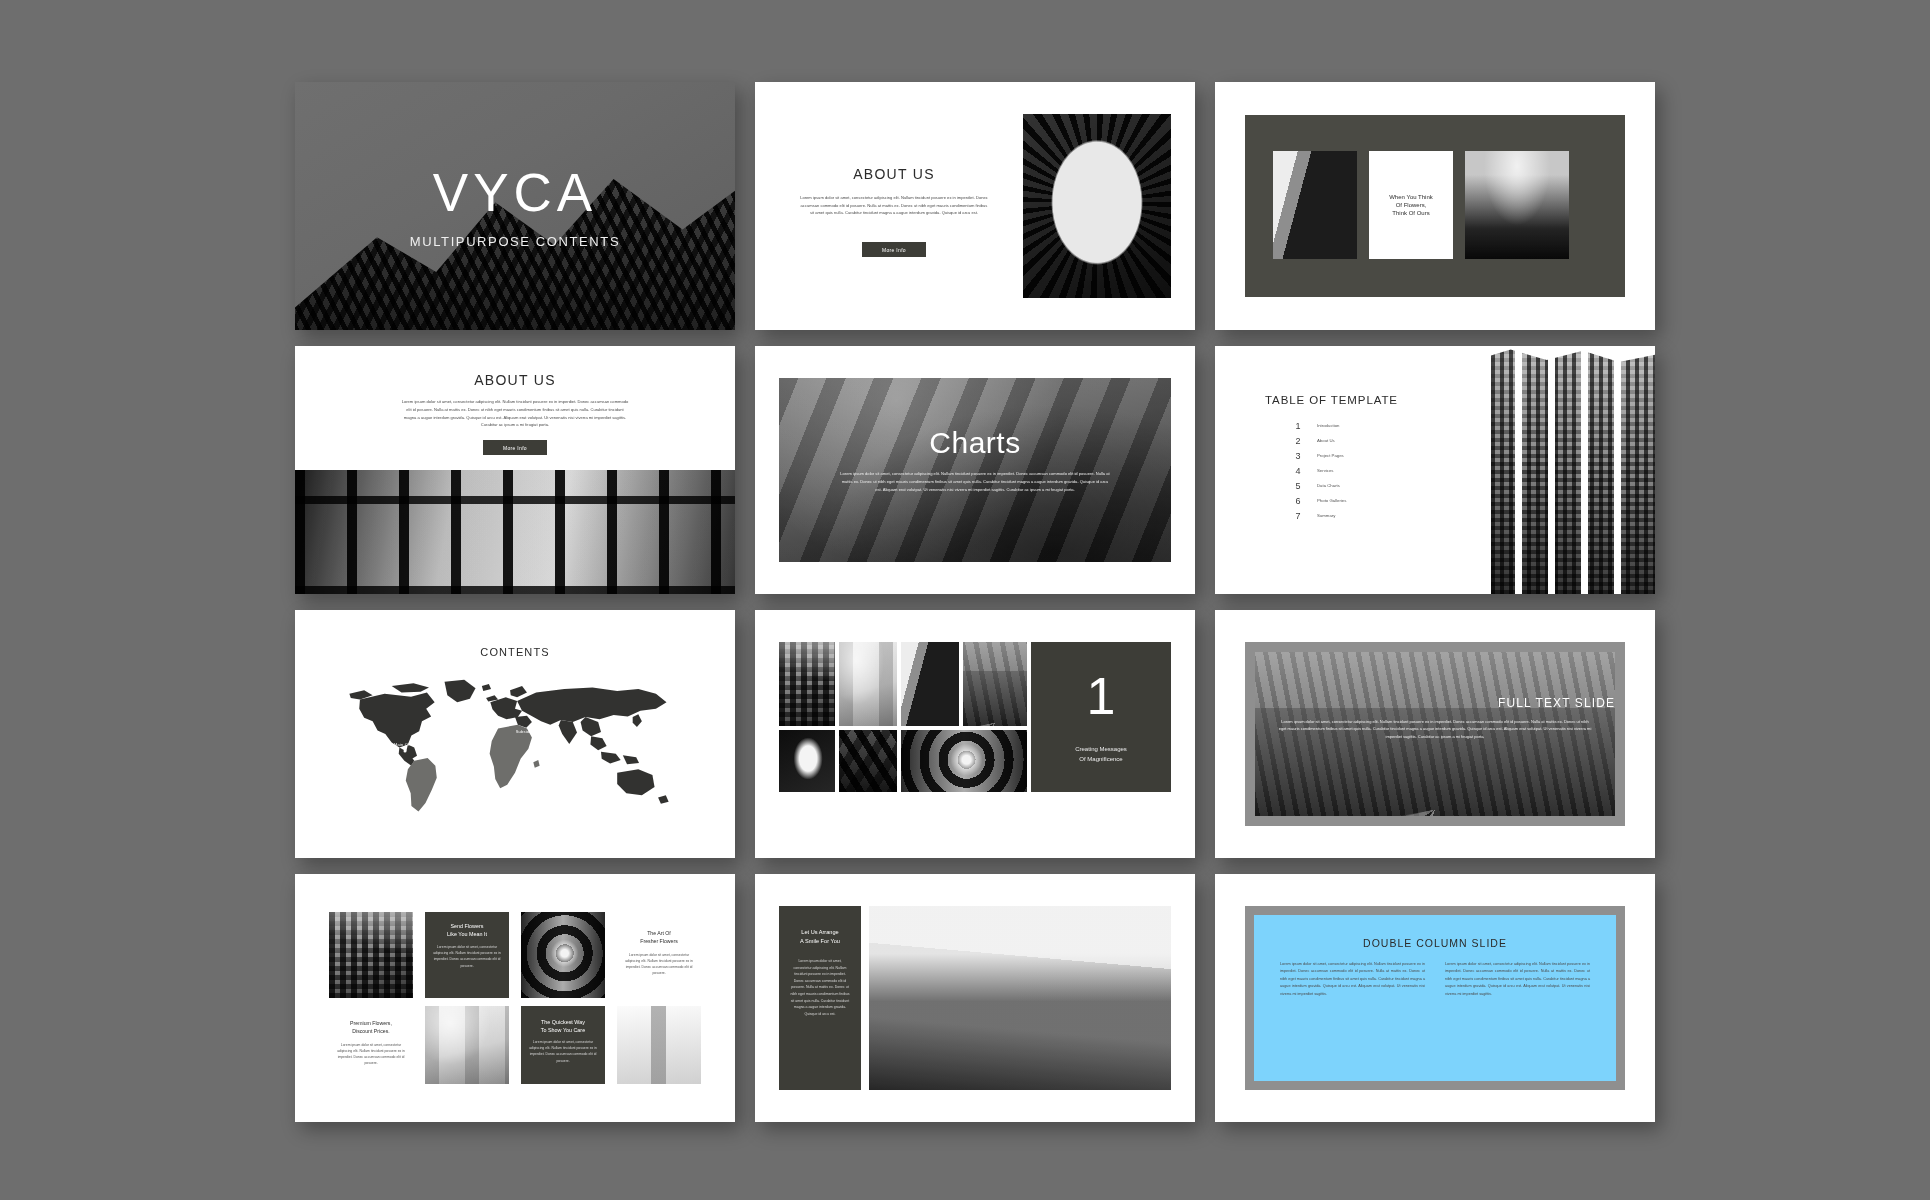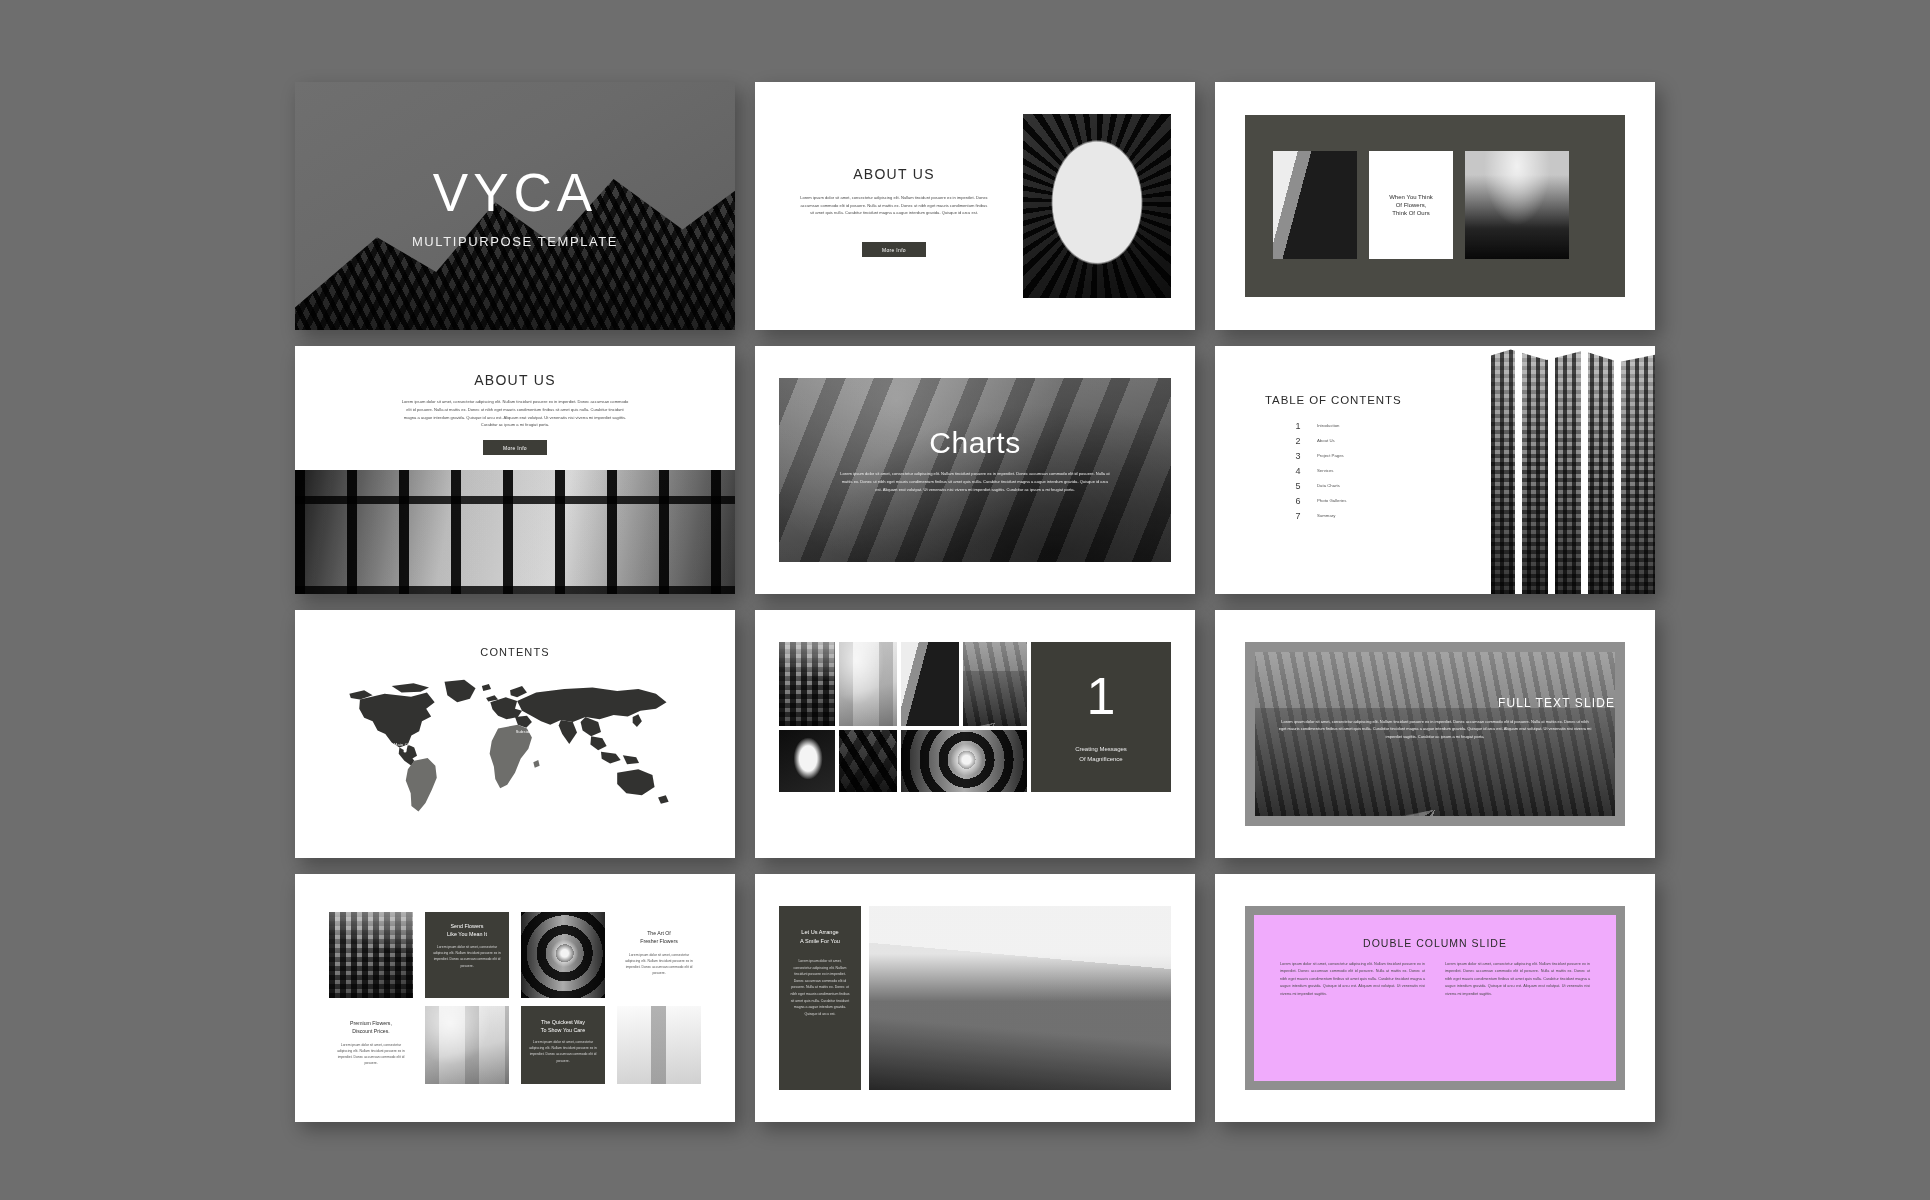--- a/index.html
+++ b/index.html
@@ -187,21 +187,21 @@
     <div style="position:absolute; left:-6%; bottom:0; width:112%; height:78%;
                 clip-path: polygon(0% 100%, 22% 52%, 34% 70%, 46% 34%, 58% 56%, 70% 22%, 84% 48%, 100% 18%, 100% 100%);
                 background:
                   repeating-linear-gradient(63deg, rgba(5,5,5,.88) 0 5px, rgba(150,150,150,.30) 5px 11px),
                   repeating-linear-gradient(-63deg, rgba(10,10,10,.72) 0 6px, rgba(175,175,175,.22) 6px 13px),
                   linear-gradient(180deg,#4b4b4b,#232323);
                 background-blend-mode: multiply, overlay, normal;"></div>
     <div style="position:absolute; left:0; right:0; top:84px; text-align:center; color:#fff;
                 font-size:53px; font-weight:300; letter-spacing:5px; line-height:1;">VYCA</div>
     <div style="position:absolute; left:0; right:0; top:152px; text-align:center; color:#f0f0f0;
-                font-size:13px; font-weight:400; letter-spacing:1.6px;">MULTIPURPOSE  TEMPLATE</div>
+                font-size:13px; font-weight:400; letter-spacing:1.6px;">MULTIPURPOSE  CONTENTS</div>
   </div>
 
   <div class="slide" style="left:755px; top:82px; width:440px; height:248px;">
     <div class="ph ph-oculus" style="position:absolute; right:24px; top:32px; width:148px; height:184px;"></div>
     <div style="position:absolute; left:44px; top:84px; width:190px; text-align:center;
                 font-size:14px; font-weight:400; letter-spacing:1.3px; color:#2b2b2b;">ABOUT US</div>
     <div class="lorem" style="position:absolute; left:44px; top:112px; width:190px; text-align:center;
                 font-size:4.1px; line-height:1.85;">Lorem ipsum dolor sit amet, consectetur adipiscing elit. Nullam tincidunt posuere ex in imperdiet. Donec accumsan commodo elit id posuere. Nulla at mattis ex. Donec ut nibh eget mauris condimentum finibus sit amet quis nulla. Curabitur tincidunt magna a augue interdum gravida. Quisque id arcu est.</div>
     <div style="position:absolute; left:107px; top:160px; width:64px; height:15px; background:#3d3d37;
                 display:flex; align-items:center; justify-content:center;">
@@ -238,21 +238,21 @@
     <div class="ph ph-mountain" style="position:absolute; left:24px; top:32px; right:24px; bottom:32px;">
       <div style="position:absolute; left:0; right:0; top:48px; text-align:center; color:#fff;
                   font-size:30px; font-weight:300; letter-spacing:.5px; z-index:3;">Charts</div>
       <div class="lorem" style="position:absolute; left:60px; right:60px; top:92px; text-align:center; color:#ececec;
                   font-size:4.1px; line-height:1.9; z-index:3;">Lorem ipsum dolor sit amet, consectetur adipiscing elit. Nullam tincidunt posuere ex in imperdiet. Donec accumsan commodo elit id posuere. Nulla at mattis ex. Donec ut nibh eget mauris condimentum finibus sit amet quis nulla. Curabitur tincidunt magna a augue interdum gravida. Quisque id arcu est. Aliquam erat volutpat. Ut venenatis nisi viverra mi imperdiet sagittis. Curabitur ac ipsum a mi feugiat porta.</div>
     </div>
   </div>
 
   <div class="slide" style="left:1215px; top:346px; width:440px; height:248px;">
     <div style="position:absolute; left:50px; top:48px; font-size:11.5px; font-weight:400;
-                letter-spacing:.9px; color:#2b2b2b;">TABLE OF CONTENTS</div>
+                letter-spacing:.9px; color:#2b2b2b;">TABLE OF TEMPLATE</div>
     <div style="position:absolute; left:78px; top:72px; width:180px;">
       <div class="toc-row" style="display:flex; align-items:center; gap:14px; height:15px;">
         <span style="width:10px; text-align:center; font-size:9px; font-weight:300; color:#3a3a3a;">1</span>
         <span style="font-size:4.3px; color:#555;">Introduction</span>
       </div>
       <div class="toc-row" style="display:flex; align-items:center; gap:14px; height:15px;">
         <span style="width:10px; text-align:center; font-size:9px; font-weight:300; color:#3a3a3a;">2</span>
         <span style="font-size:4.3px; color:#555;">About Us</span>
       </div>
       <div class="toc-row" style="display:flex; align-items:center; gap:14px; height:15px;">
@@ -403,21 +403,21 @@
     <div style="position:absolute; left:24px; top:32px; width:82px; height:184px; background:#3d3d37; padding:22px 10px;">
       <div style="text-align:center; color:#fff; font-size:5.6px; line-height:1.6;">Let Us Arrange</div>
       <div style="text-align:center; color:#fff; font-size:5.6px; line-height:1.6;">A Smile For You</div>
       <div style="margin-top:12px; text-align:center; color:#d6d6d6; font-size:3.5px; line-height:1.9;">Lorem ipsum dolor sit amet, consectetur adipiscing elit. Nullam tincidunt posuere ex in imperdiet. Donec accumsan commodo elit id posuere. Nulla at mattis ex. Donec ut nibh eget mauris condimentum finibus sit amet quis nulla. Curabitur tincidunt magna a augue interdum gravida. Quisque id arcu est.</div>
     </div>
     <div class="ph ph-pyramid" style="position:absolute; left:114px; top:32px; right:24px; height:184px;"></div>
   </div>
 
   <div class="slide" style="left:1215px; top:874px; width:440px; height:248px;">
     <div style="position:absolute; left:30px; top:32px; right:30px; bottom:32px; background:#8f8f8f; padding:9px;">
-      <div style="position:absolute; left:9px; top:9px; right:9px; bottom:9px; background:#f0abfc;">
+      <div style="position:absolute; left:9px; top:9px; right:9px; bottom:9px; background:#7dd3fc;">
         <div style="position:absolute; left:0; right:0; top:22px; text-align:center;
                     font-size:10.5px; font-weight:400; letter-spacing:1px; color:#2b2b2b;">DOUBLE COLUMN SLIDE</div>
         <div style="position:absolute; left:26px; right:26px; top:46px; display:flex; gap:20px;">
           <div class="lorem" style="flex:1; font-size:3.8px; line-height:1.95; text-align:justify;">Lorem ipsum dolor sit amet, consectetur adipiscing elit. Nullam tincidunt posuere ex in imperdiet. Donec accumsan commodo elit id posuere. Nulla at mattis ex. Donec ut nibh eget mauris condimentum finibus sit amet quis nulla. Curabitur tincidunt magna a augue interdum gravida. Quisque id arcu est. Aliquam erat volutpat. Ut venenatis nisi viverra mi imperdiet sagittis.</div>
           <div class="lorem" style="flex:1; font-size:3.8px; line-height:1.95; text-align:justify;">Lorem ipsum dolor sit amet, consectetur adipiscing elit. Nullam tincidunt posuere ex in imperdiet. Donec accumsan commodo elit id posuere. Nulla at mattis ex. Donec ut nibh eget mauris condimentum finibus sit amet quis nulla. Curabitur tincidunt magna a augue interdum gravida. Quisque id arcu est. Aliquam erat volutpat. Ut venenatis nisi viverra mi imperdiet sagittis.</div>
         </div>
       </div>
     </div>
   </div>
 

